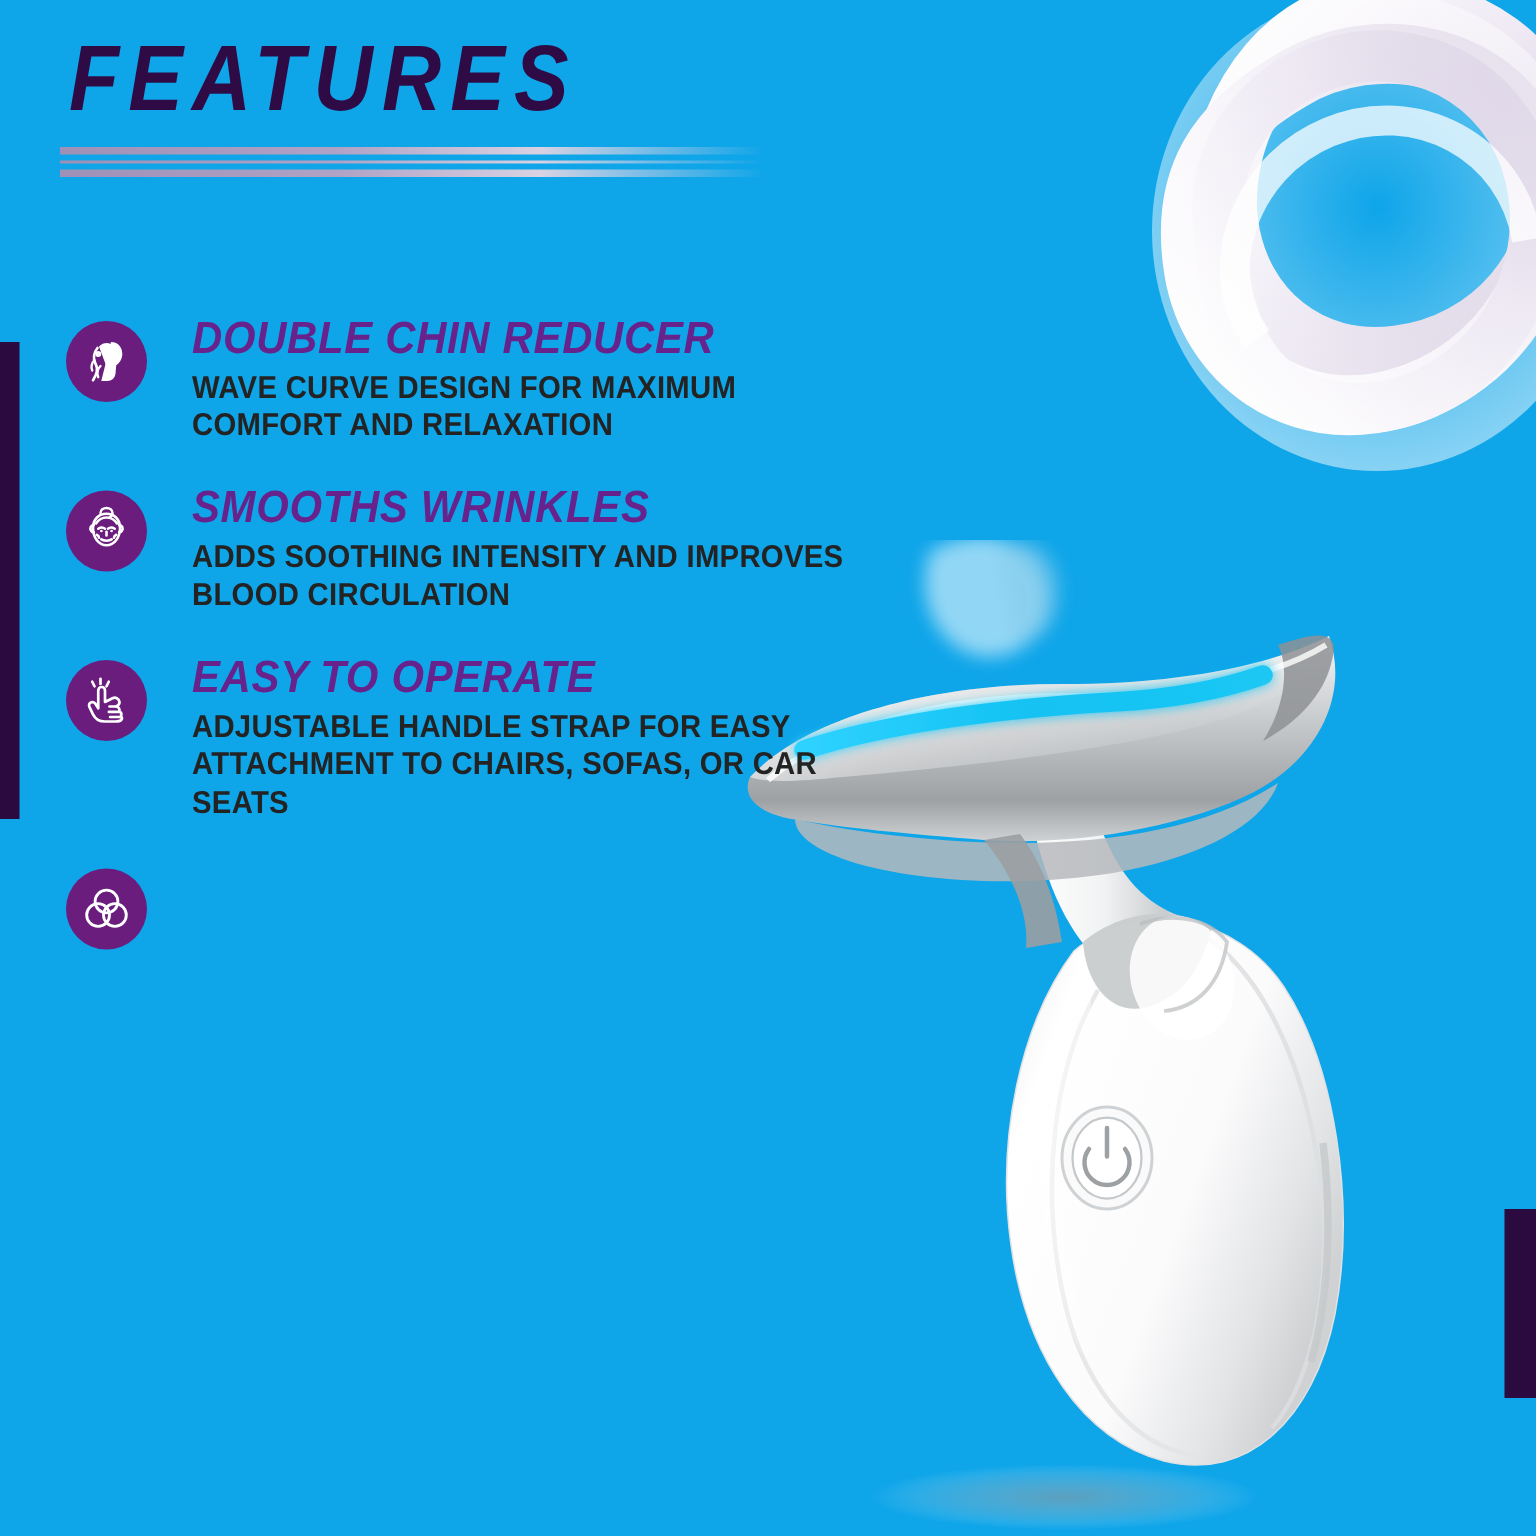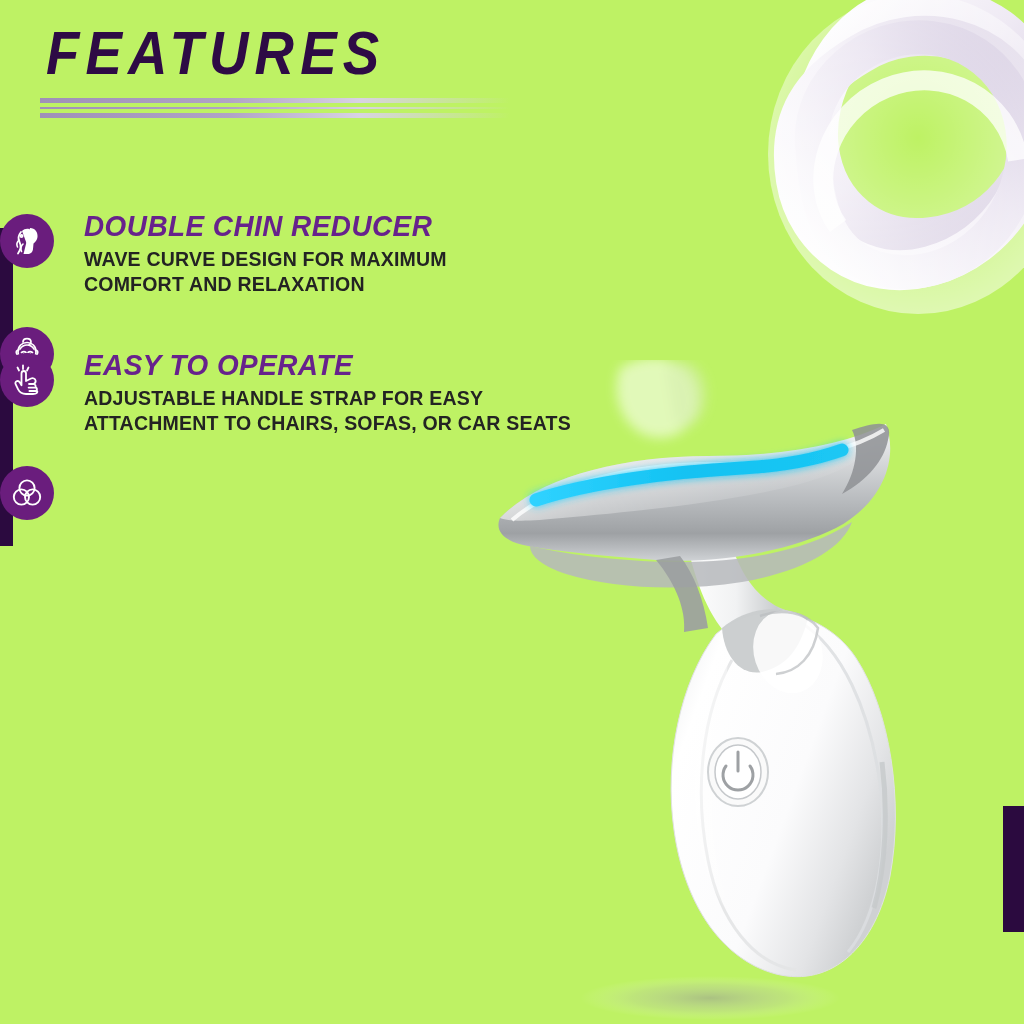--- a/index.html
+++ b/index.html
@@ -7,21 +7,21 @@
   html, body { background:#ffffff; }
   body {
     width:1024px; height:1024px;
     font-family:"Liberation Sans", sans-serif;
     overflow:hidden; position:relative;
   }
 
   #stage {
     position:relative;
     width:1024px; height:1024px;
-    background:#bef264;
+    background:#0ea5e9;
     overflow:hidden;
   }
 
   
   .edge-bar-left {
     position:absolute; left:0; top:228px;
     width:13px; height:318px;
     background:#2b0a3f;
   }
   .edge-bar-right {
@@ -51,20 +51,21 @@
   .rule.thin { height:2px; }
 
   
   .features { position:absolute; left:0; top:210px; width:620px; }
   .feature {
     position:relative;
     display:flex;
     align-items:flex-start;
     margin-bottom:26px;
     padding-left:66px;
+    margin-left:44px;
   }
   .feat-icon {
     position:absolute; left:0; top:4px;
     width:54px; height:54px; border-radius:50%;
     background:#6a1d7d;
     display:flex; align-items:center; justify-content:center;
     flex:0 0 auto;
   }
   .feat-icon svg { width:36px; height:36px; display:block; }
   .feat-text { padding-left:18px; }
@@ -283,20 +284,25 @@
           <path d="M12.5 16.5 C14 15.5 15.8 15.5 17 16.5"></path>
           <path d="M19 16.5 C20.2 15.5 22 15.5 23.5 16.5"></path>
           <circle cx="14.6" cy="18" r="0.9" fill="#ffffff" stroke="none"></circle>
           <circle cx="21.4" cy="18" r="0.9" fill="#ffffff" stroke="none"></circle>
           <path d="M18 18.5 L18 21"></path>
           <path d="M14.5 23.5 C16 24.8 20 24.8 21.5 23.5"></path>
           <path d="M11.5 20.5 C12.5 21 13 21.8 13 22.5"></path>
           <path d="M24.5 20.5 C23.5 21 23 21.8 23 22.5"></path>
         </svg>
       </div>
+      <div class="feat-text">
+        <div class="feat-title">SMOOTHS WRINKLES</div>
+        <div class="feat-desc">ADDS SOOTHING INTENSITY AND IMPROVES
+BLOOD CIRCULATION</div>
+      </div>
     </div>
 
     <div class="feature">
       <div class="feat-icon">
         <svg viewBox="0 0 36 36" fill="none" stroke="#ffffff" stroke-width="1.8" stroke-linecap="round" stroke-linejoin="round">
           <path d="M8.5 5.5 L10 8.5"></path>
           <path d="M14 3.5 L14 7"></path>
           <path d="M19.5 5.5 L18 8.5"></path>
           <path d="M12.5 11.5 C12.5 10 13.6 9 14.8 9 C16 9 17 10 17 11.5 L17 19 L22 16.5 C24 15.6 26.2 16.6 26.6 18.6 C26.9 20 26 21.2 24.6 22 L24.6 22 C26.2 22.4 27 23.8 26.6 25.2 C27.8 25.9 28.2 27.2 27.6 28.4 C28.4 29.2 28.4 30.4 27.6 31.2 C26.9 31.9 25.4 32 24 32 L17 32 C13.5 32 10.5 30.3 9 27.2 L6.6 22.2 C6 21 6.6 19.6 7.8 19.2 C8.9 18.8 10.1 19.3 10.7 20.3 L12.5 23.2 Z"></path>
           <path d="M24.8 22 L20 22"></path>

